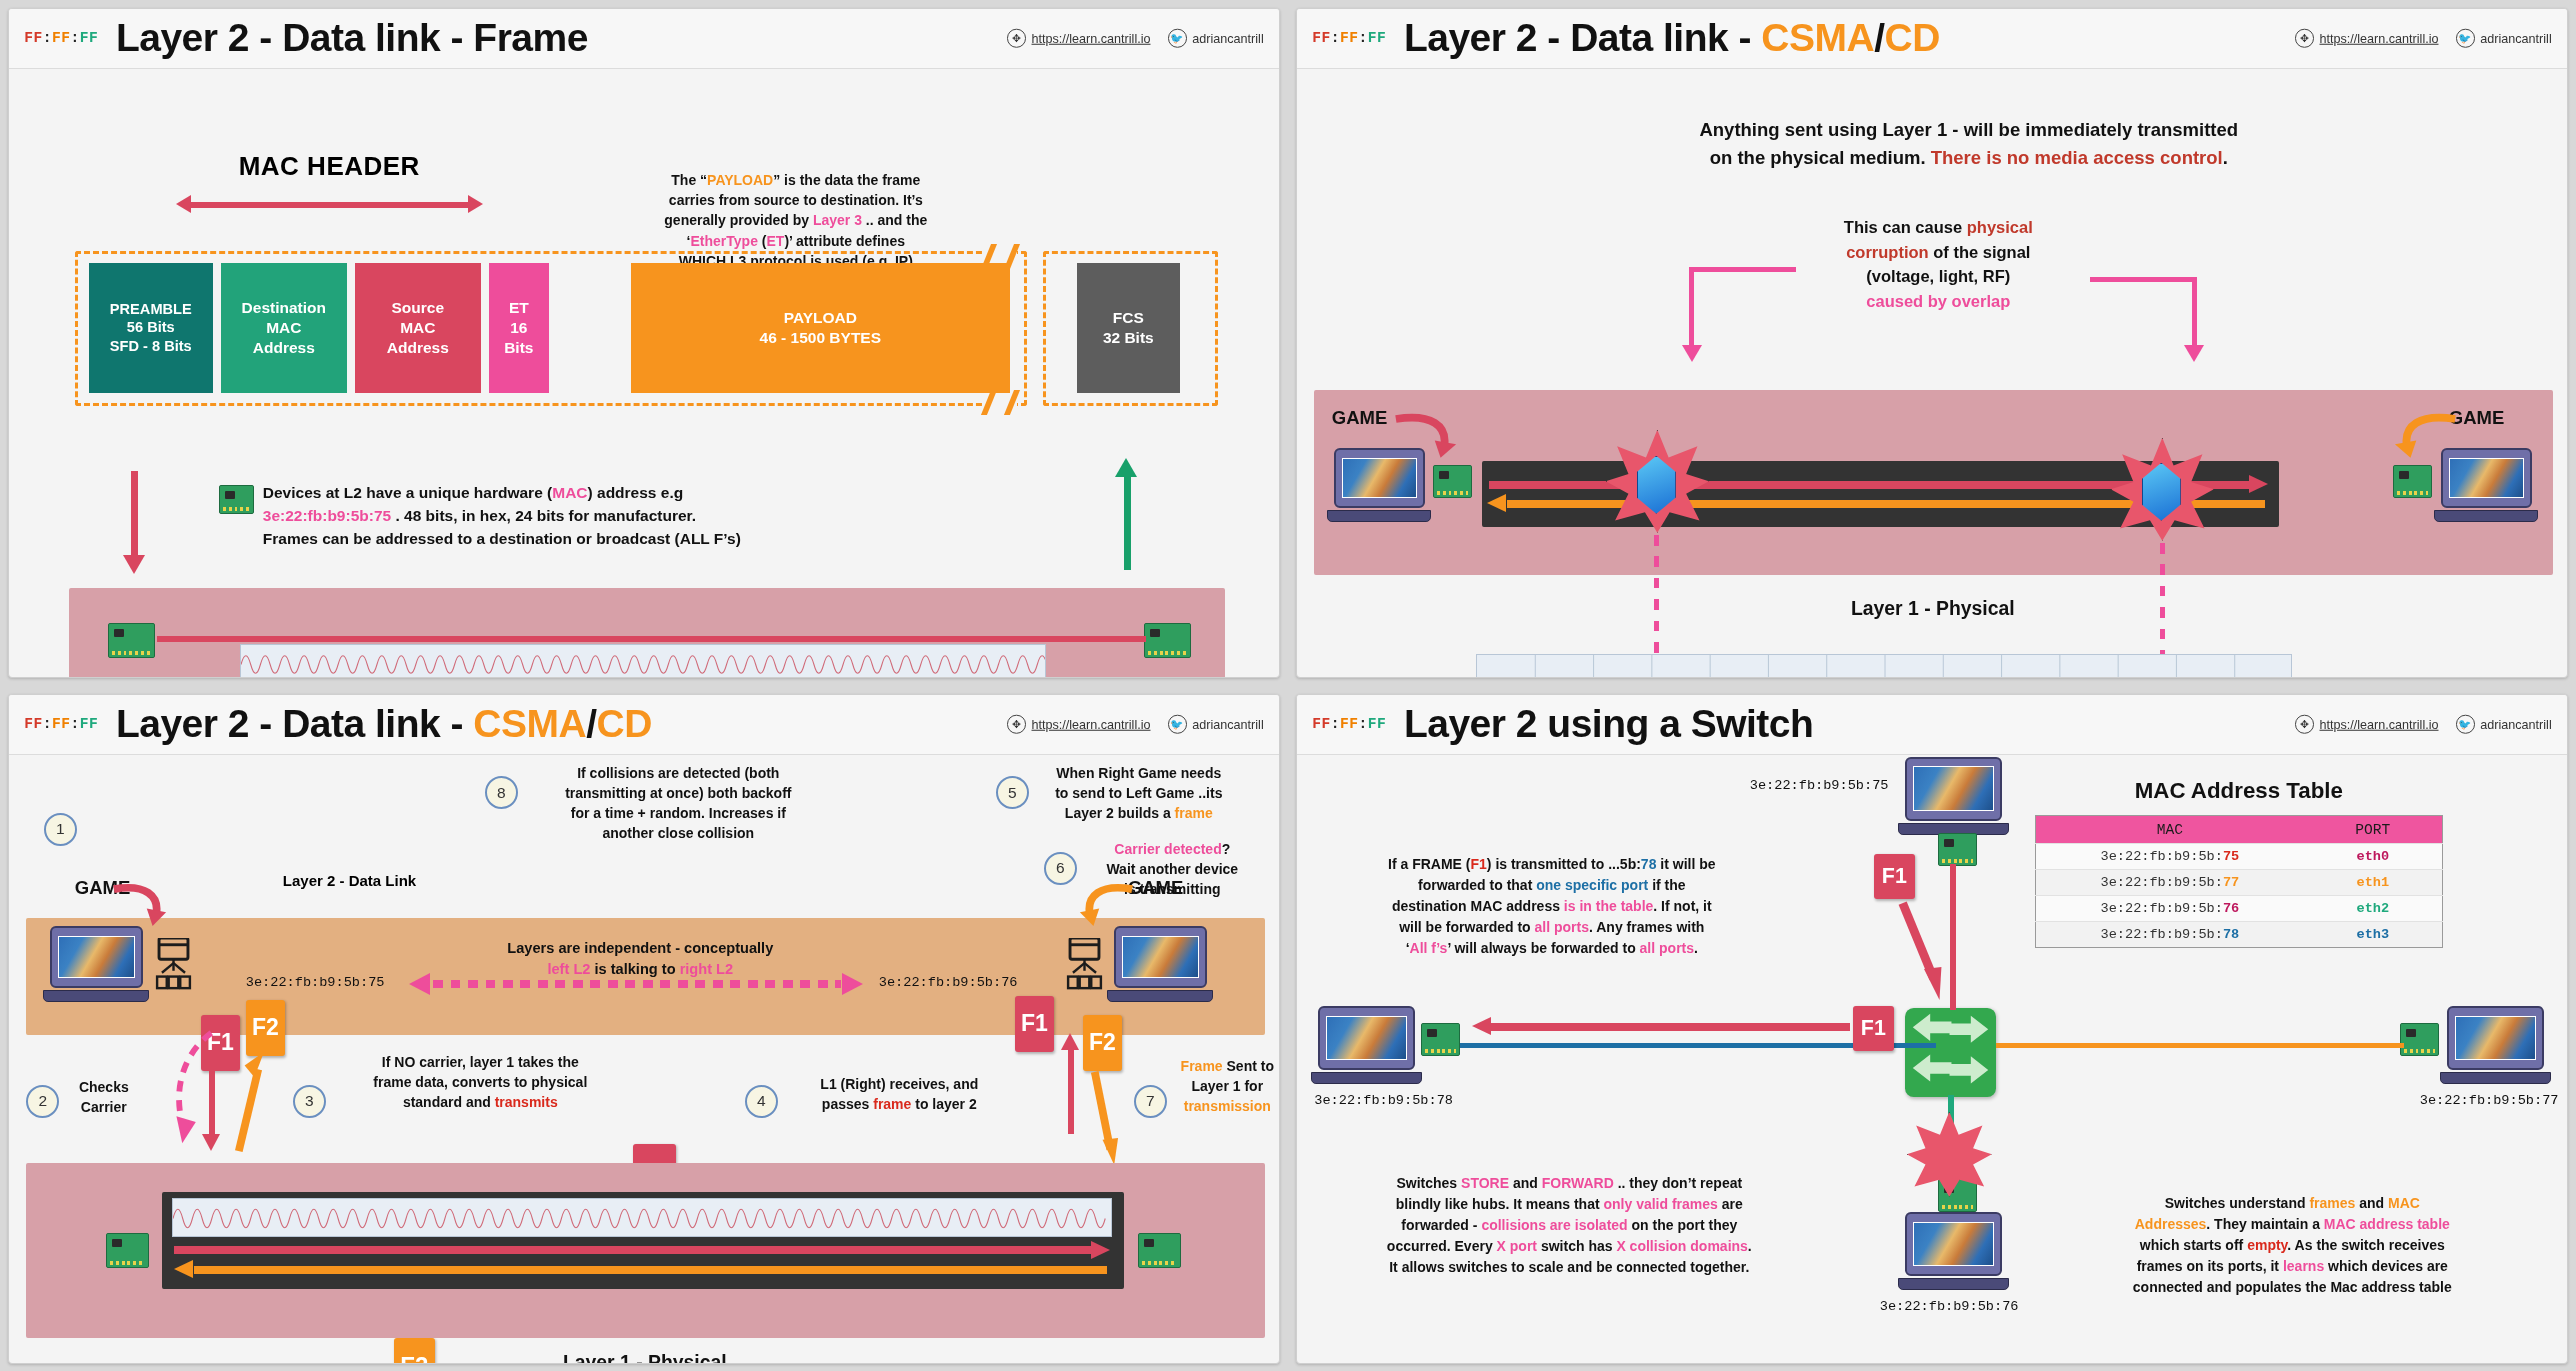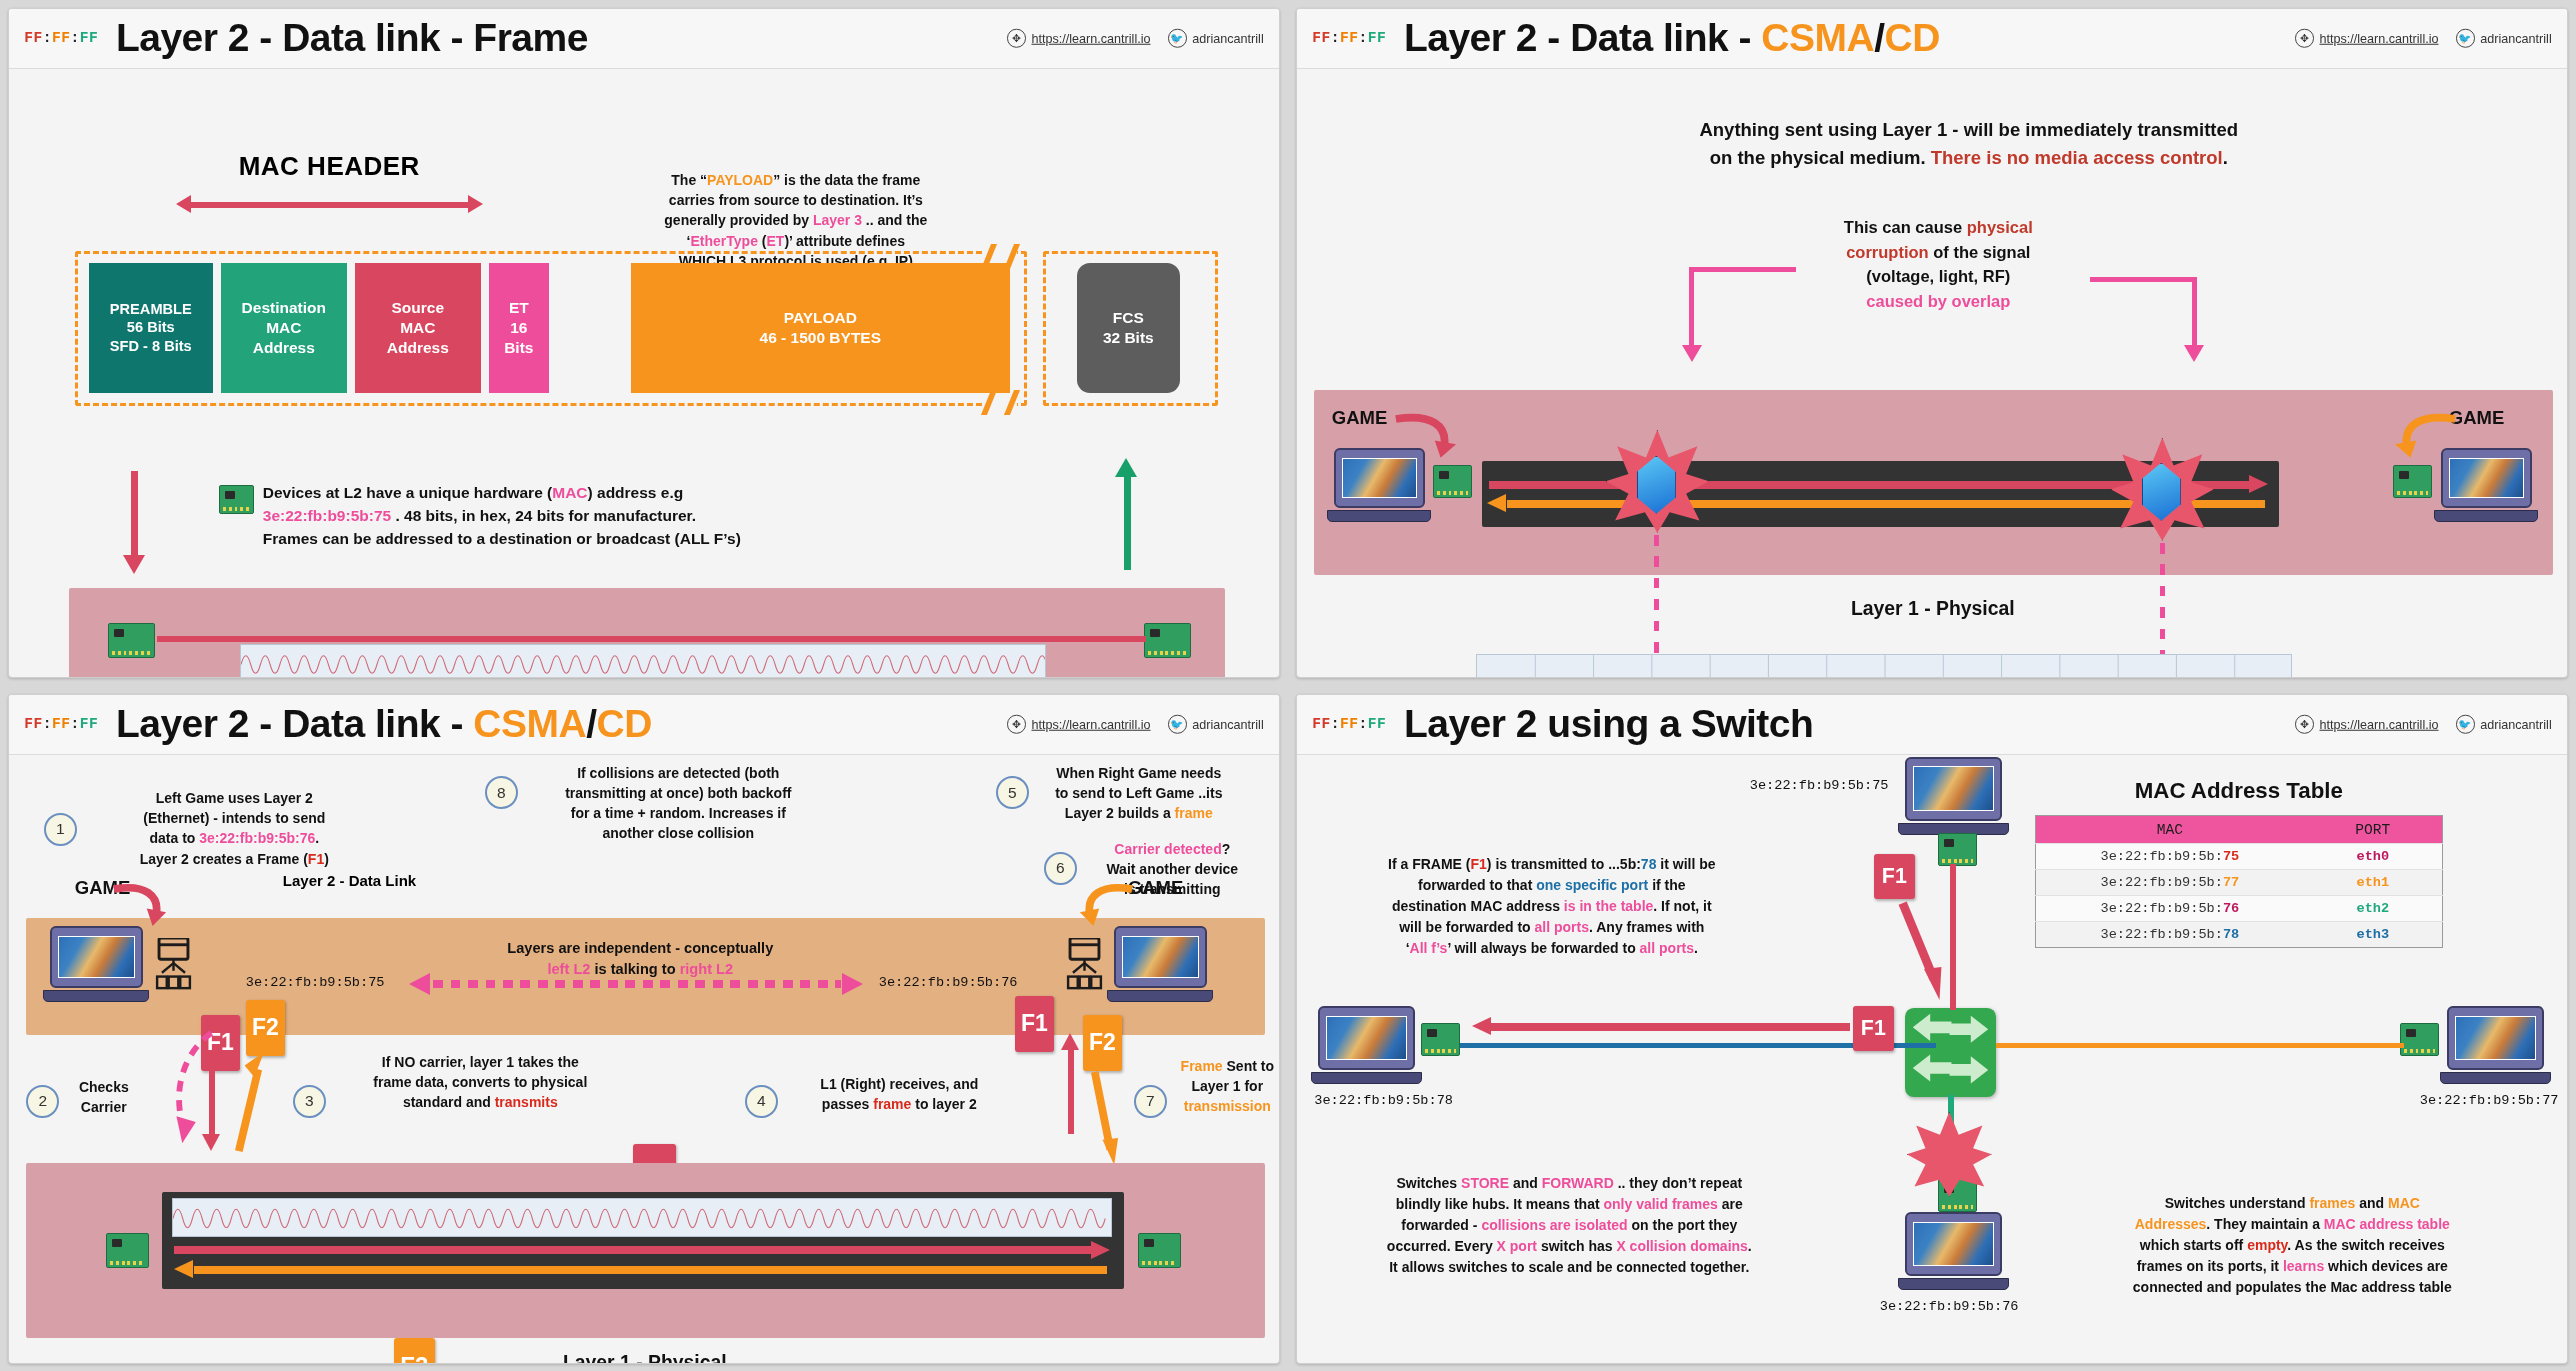--- a/index.html
+++ b/index.html
@@ -259,21 +259,21 @@
       </div>
       <div class="fbox" style="left:480px; top:194px; width:60px; height:130px; background:#ee4d9b; font-size:15.5px;">
         <span>ET</span>
         <span>16</span>
         <span>Bits</span>
       </div>
       <div class="fbox" style="left:622px; top:194px; width:379px; height:130px; background:#f7941e; font-size:15.5px;">
         <span>PAYLOAD</span>
         <span>46 - 1500 BYTES</span>
       </div>
-      <div class="fbox" style="left:1068px; top:194px; width:103px; height:130px; background:#5d5d5d; font-size:15.5px;border-radius:13px;">
+      <div class="fbox" style="left:1068px; top:194px; width:103px; height:130px; background:#5d5d5d; font-size:15.5px;">
         <span>FCS</span>
         <span>32 Bits</span>
       </div>
       <div class="dashbox" style="left:1034px; top:182px; width:175px; height:155px;"></div>
 
       <div class="abs note" style="left:254px; top:412px; width:680px; font-size:15.5px; line-height:1.5;">
         <div><span>Devices at L2 have a unique hardware (</span><span class="pink">MAC</span><span>) address e.g</span></div>
         <div><span class="pink">3e:22:fb:b9:5b:75</span><span> . 48 bits, in hex, 24 bits for manufacturer.</span></div>
         <div>Frames can be addressed to a destination or broadcast (ALL F’s)</div>
       </div>
@@ -412,26 +412,20 @@
           </span>
         <span class="hitem">
             <span class="hicon">🐦</span>
             <span>adriancantrill</span>
           </span>
       </div>
     </div>
     <div class="body">
 
       <div class="stepnum" style="left:35px; top:831px; transform:translate(0,-773px);">1</div>
-      <div class="abs steptxt" style="left:80px; top:33px; width:291px;">
-        <div>Left Game uses Layer 2</div>
-        <div>(Ethernet) - intends to send</div>
-        <div>data to <span class="pink">3e:22:fb:b9:5b:76</span>.</div>
-        <div>Layer 2 creates a Frame (<span class="red">F1</span>)</div>
-      </div>
 
       <div class="stepnum" style="left:476px; top:21.4px;">8</div>
       <div class="abs steptxt" style="left:519px; top:7.8px; width:301px;">
         <div>If collisions are detected (both</div>
         <div>transmitting at once) both backoff</div>
         <div>for a time + random. Increases if</div>
         <div>another close collision</div>
       </div>
 
       <div class="stepnum" style="left:987px; top:21.4px;">5</div>

